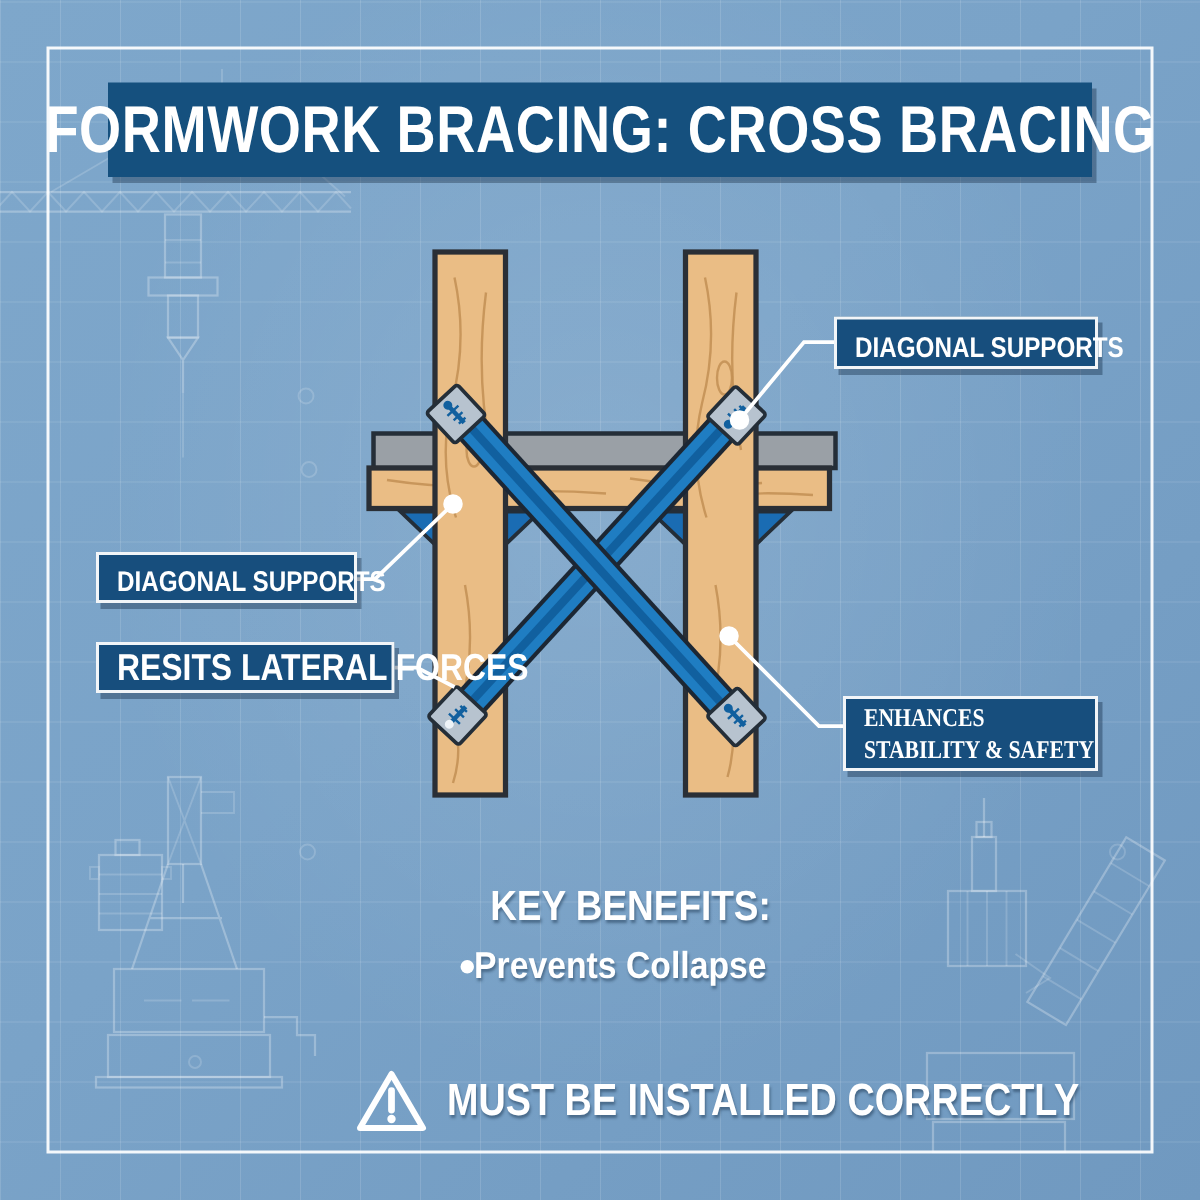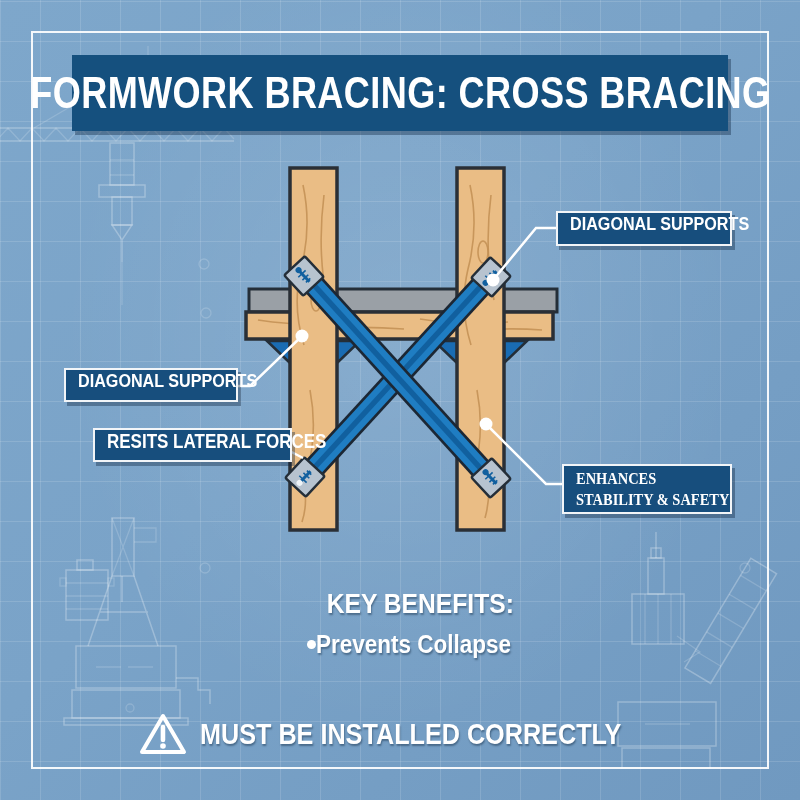--- a/index.html
+++ b/index.html
@@ -16,38 +16,38 @@
       repeating-linear-gradient(to right, rgba(255,255,255,.13) 0 1px, transparent 1px 40px),
       repeating-linear-gradient(to bottom, rgba(255,255,255,.13) 0 1px, transparent 1px 40px);
     background-position:0 1px;
   }
   .frame{position:absolute;left:31px;top:31px;right:31px;bottom:31px;border:2.5px solid rgba(255,255,255,.92);}
   svg.decor,svg.diagram{position:absolute;inset:0;width:800px;height:800px;}
   .sketch{stroke:rgba(255,255,255,.27);stroke-width:1.5;fill:none;}
   .sketch-light{stroke:rgba(255,255,255,.17);stroke-width:1.3;fill:none;}
 
   .banner{
-    position:absolute;left:72px;top:55px;width:656px;height:76px;
+    position:absolute;left:72px;top:55px;width:656px;height:63px;
     background:#15507e;display:flex;align-items:center;justify-content:center;
     box-shadow:3px 4px 0 rgba(14,38,62,.38);
   }
   .banner .t{
     color:#fff;font-weight:700;font-size:44px;letter-spacing:.5px;white-space:nowrap;
     display:inline-block;transform:scaleX(.82);transform-origin:50% 50%;
   }
 
   .callout{
     position:absolute;box-sizing:border-box;background:#174e7d;border:2px solid #f2f5f8;
-    color:#fff;font-weight:700;display:flex;align-items:flex-start;padding:0 12px;
+    color:#fff;font-weight:700;display:flex;align-items:flex-end;padding:0 12px;
     box-shadow:3px 4px 0 rgba(14,38,62,.38);
   }
   .callout .t{display:inline-block;transform:scaleX(.85);transform-origin:0 50%;white-space:nowrap;}
   .c1{left:556px;top:211px;width:176px;height:35px;font-size:19px;}
   .c2{left:64px;top:368px;width:174px;height:34px;font-size:19px;}
-  .c3{left:64px;top:428px;width:199px;height:34px;font-size:20px;margin-left:29px;}
+  .c3{left:64px;top:428px;width:199px;height:34px;font-size:25px;}
   .c4{left:562px;top:464px;width:170px;height:50px;font-size:17px;flex-direction:column;align-items:flex-start;justify-content:center;line-height:21px;font-family:Liberation Serif, serif;}
 
   .steel{fill:#9aa0a6;stroke:#242e38;stroke-width:3;}
   .wood{fill:#eabd85;stroke:#2a2f36;stroke-width:3.5;}
   .grain{stroke:#c28f54;stroke-width:1.6;fill:none;opacity:.85;}
   .gusset{fill:#1a6cb3;stroke:#242e38;stroke-width:2.5;}
   .brace-out{stroke:#1c2734;stroke-width:23;}
   .brace-fill{stroke:#1f7dc2;stroke-width:17.5;}
   .brace-stripe{stroke:#11609f;stroke-width:5.5;}
   .plate{fill:#b7c3cf;stroke:#242e38;stroke-width:2.5;}
@@ -56,21 +56,21 @@
   .leader{stroke:#ffffff;stroke-width:2.5;fill:none;}
   .dot{fill:#ffffff;}
 
   .benefits{position:absolute;left:0;right:0;top:588px;text-align:center;color:#fff;}
   .benefits .h{font-weight:700;font-size:28px;display:inline-block;transform:scaleX(.88);white-space:nowrap;}
   .benefits .list{display:inline-block;text-align:left;margin-top:9px;}
   .benefits .row{display:flex;align-items:center;line-height:31px;font-size:25px;font-weight:700;}
   .benefits .blt{width:9px;height:9px;border-radius:50%;background:#fff;flex:0 0 auto;}
   .benefits .bt{display:inline-block;transform:scaleX(.9);transform-origin:0 50%;white-space:nowrap;}
 
-  .footer{position:absolute;left:0;right:0;top:712px;display:flex;justify-content:center;align-items:center;gap:12px;color:#fff;}
+  .footer{position:absolute;left:0;right:0;top:712px;display:flex;justify-content:flex-end;align-items:center;gap:12px;color:#fff;}
   .footer .t{font-weight:700;font-size:30px;display:inline-block;transform:scaleX(.84);transform-origin:0 50%;white-space:nowrap;}
   .shadowed{text-shadow:1px 2px 2px rgba(18,42,66,.45);margin-left:40px;}
 </style>
 </head>
 <body>
 
 <div class="canvas">
   <div class="grid"></div>
 
   <svg class="decor" aria-hidden="true">

